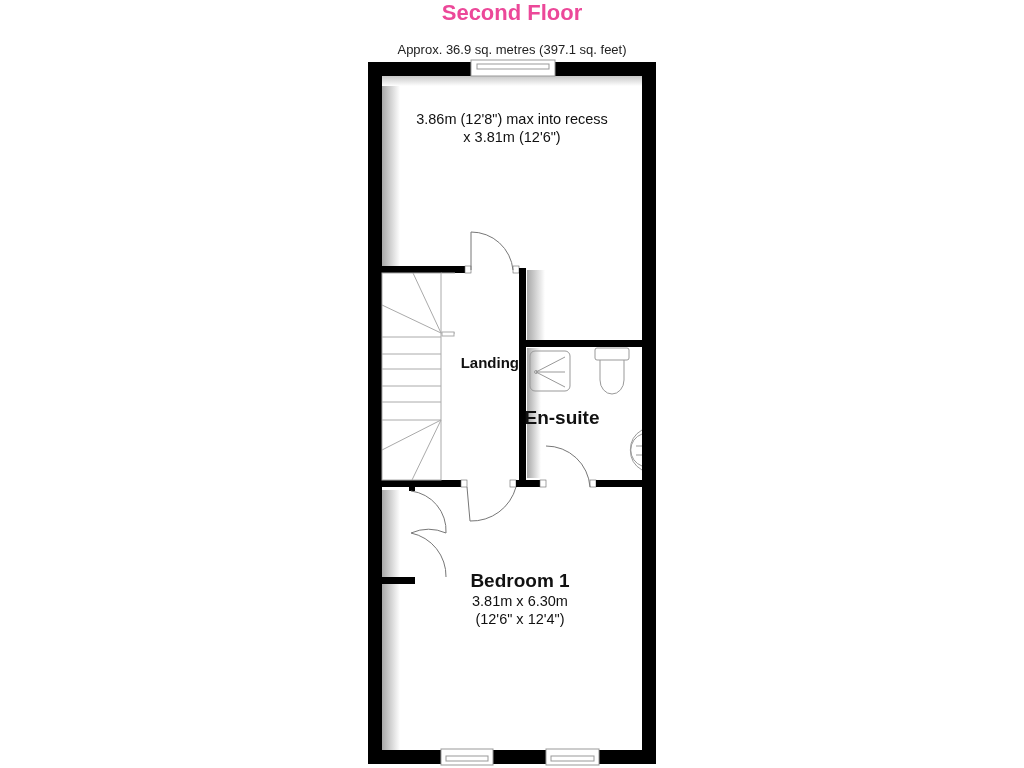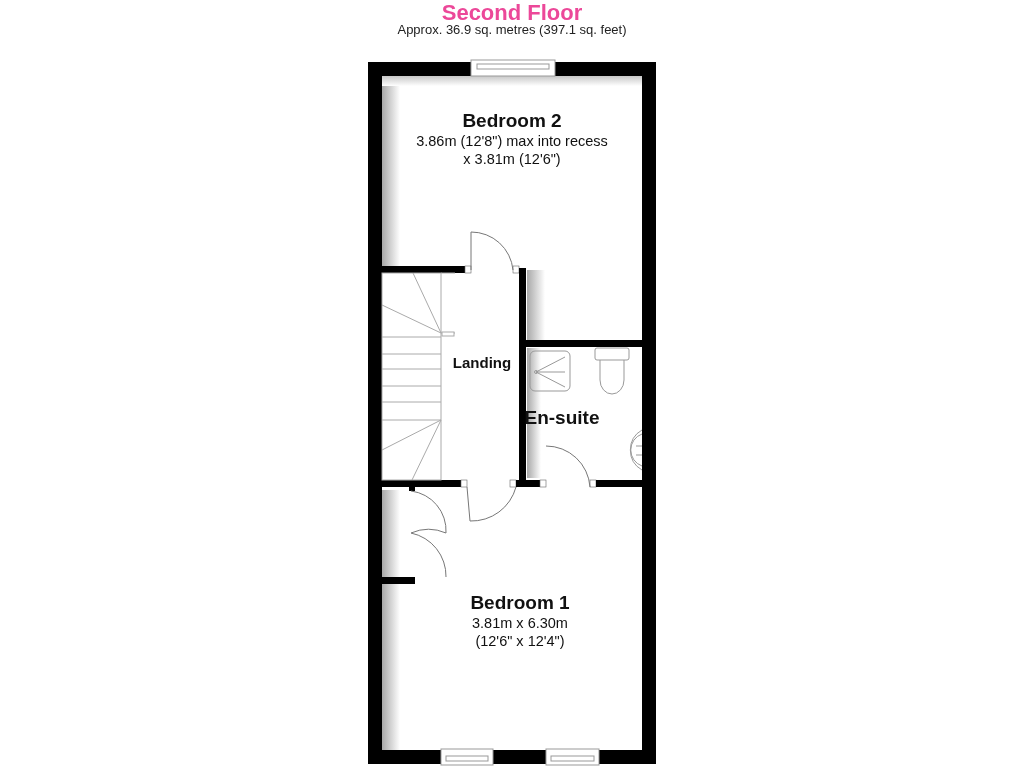--- a/index.html
+++ b/index.html
@@ -1,23 +1,23 @@
 <!DOCTYPE html>
 <html><head>
 <meta charset="utf-8">
 <style>
   html, body { margin:0; padding:0; background:#ffffff; }
   body { width:1024px; height:768px; position:relative; overflow:hidden; font-family:"Liberation Sans", sans-serif; color:#111; }
   .title { position:absolute; left:0; width:1024px; top:0; text-align:center; font-weight:bold; font-size:22px; line-height:26px; color:#ec4899; }
-  .subtitle { position:absolute; left:0; width:1024px; top:22px; text-align:center; font-size:13px; color:#222; }
+  .subtitle { position:absolute; left:0; width:1024px; top:42px; text-align:center; font-size:13px; color:#222; }
   svg.plan { position:absolute; left:0; top:0; }
   .lbl { position:absolute; text-align:center; color:#111; }
   .lbl .name { font-weight:bold; font-size:19px; line-height:22px; }
   .lbl .dim { font-size:14.5px; line-height:18px; }
-  .lbl.small .name { font-size:15px; }
+  .lbl.small .name { font-size:15px;text-align:right; }
 </style>
 </head>
 <body>
 
 <div class="title">Second Floor</div>
 <div class="subtitle">Approx. 36.9 sq. metres (397.1 sq. feet)</div>
 
 <svg class="plan" width="1024" height="768" viewBox="0 0 1024 768">
   <defs>
     <linearGradient id="shadeL" x1="0" x2="1" y1="0" y2="0">
@@ -115,30 +115,29 @@
   </g>
   <g fill="none" stroke="#999" stroke-width="1">
     <path d="M642 430 A23 23 0 0 0 642 470"></path>
     <path d="M642 434 A17 17 0 0 0 642 466"></path>
     <line x1="636" y1="446" x2="642" y2="446"></line>
     <line x1="636" y1="455" x2="642" y2="455"></line>
   </g>
 </svg>
 
 <div class="lbl" style="left:382px; width:260px; top:110px;">
-  <div class="name">Bedroom 2</div>
   <div class="dim">3.86m (12'8") max into recess</div>
   <div class="dim">x 3.81m (12'6")</div>
 </div>
 
 <div class="lbl small" style="left:445px; width:74px; top:352px;">
   <div class="name">Landing</div>
 </div>
 
 <div class="lbl" style="left:512px; width:100px; top:407px;">
   <div class="name">En-suite</div>
 </div>
 
-<div class="lbl" style="left:450px; width:140px; top:570px;margin-top:22px;">
+<div class="lbl" style="left:450px; width:140px; top:570px;">
   <div class="name">Bedroom 1</div>
   <div class="dim">3.81m x 6.30m</div>
   <div class="dim">(12'6" x 12'4")</div>
 </div>
 
 </body></html>

